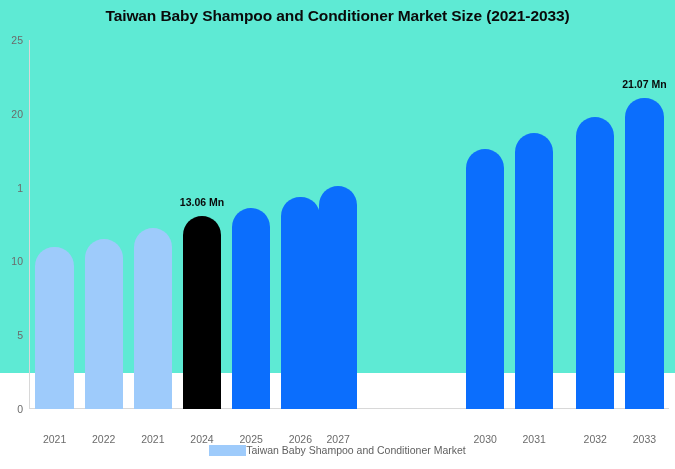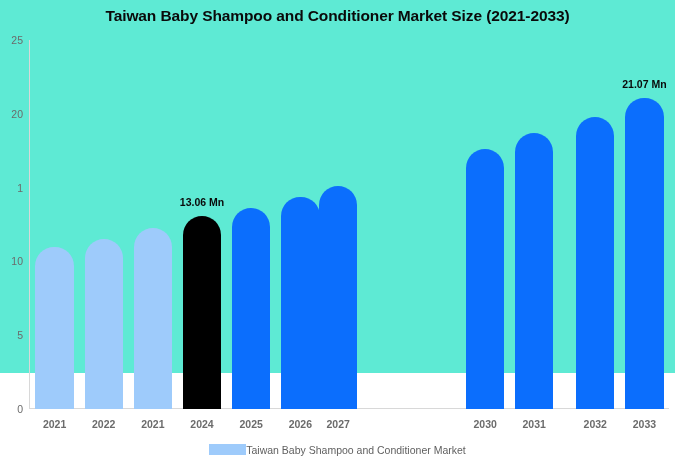--- a/index.html
+++ b/index.html
@@ -83,40 +83,39 @@
     left: 50%;
     transform: translateX(-50%);
     font-size: 10.5px;
     font-weight: bold;
     color: #0a0a0a;
     white-space: nowrap;
   }
   .x-tick-label {
     position: absolute;
     top: 100%;
-    margin-top: 9px;
+    margin-top: 24px;
     left: 50%;
     transform: translateX(-50%);
     font-size: 10.5px;
     color: #6b6b6b;
     white-space: nowrap;
-    font-weight: bold;
   }
   
   #legend {
     position: absolute;
     left: 0; top: 444px;
     width: 675px;
     display: flex;
     justify-content: center;
     align-items: center;
   }
   .legend-entry {
     display: flex;
-    align-items: flex-start;
+    align-items: center;
   }
   .legend-swatch {
     width: 37px;
     height: 11px;
   }
   .legend-label {
     font-size: 10.5px;
     color: #5f5f5f;
     white-space: nowrap;
   }

